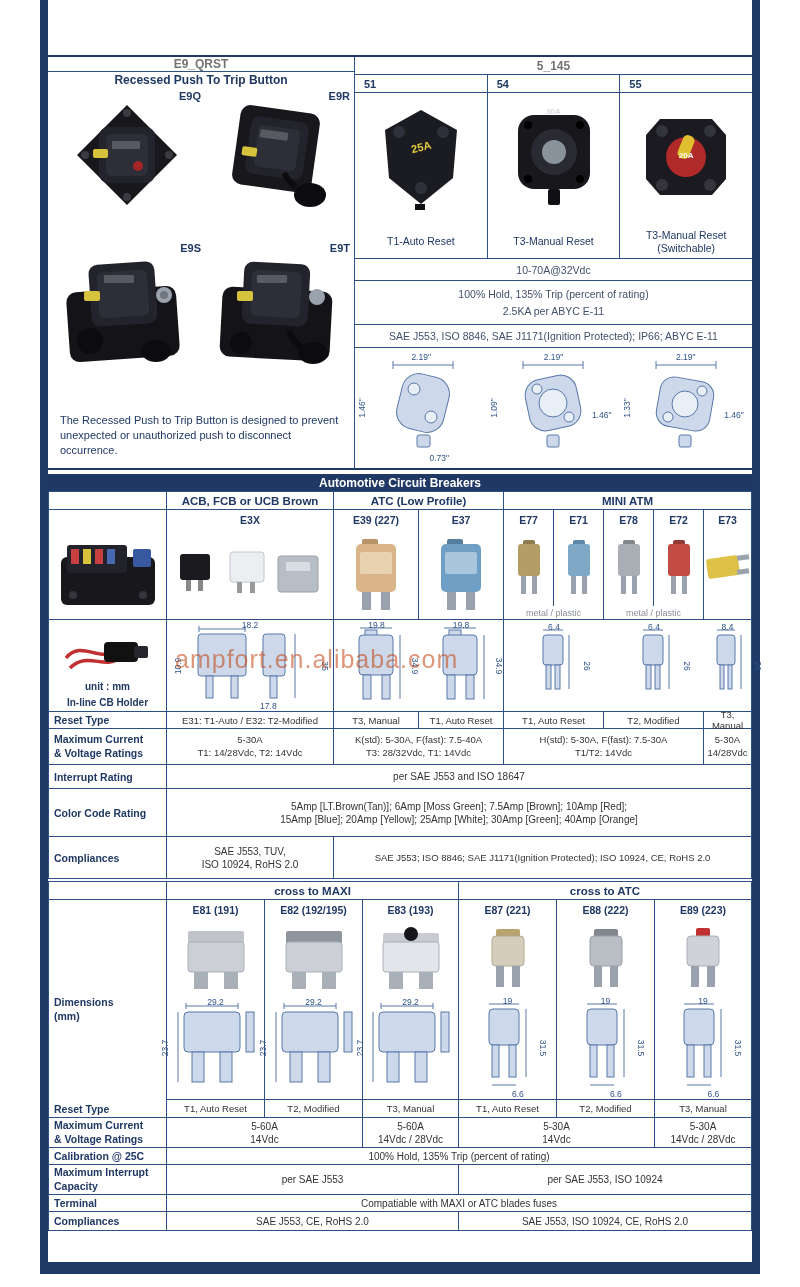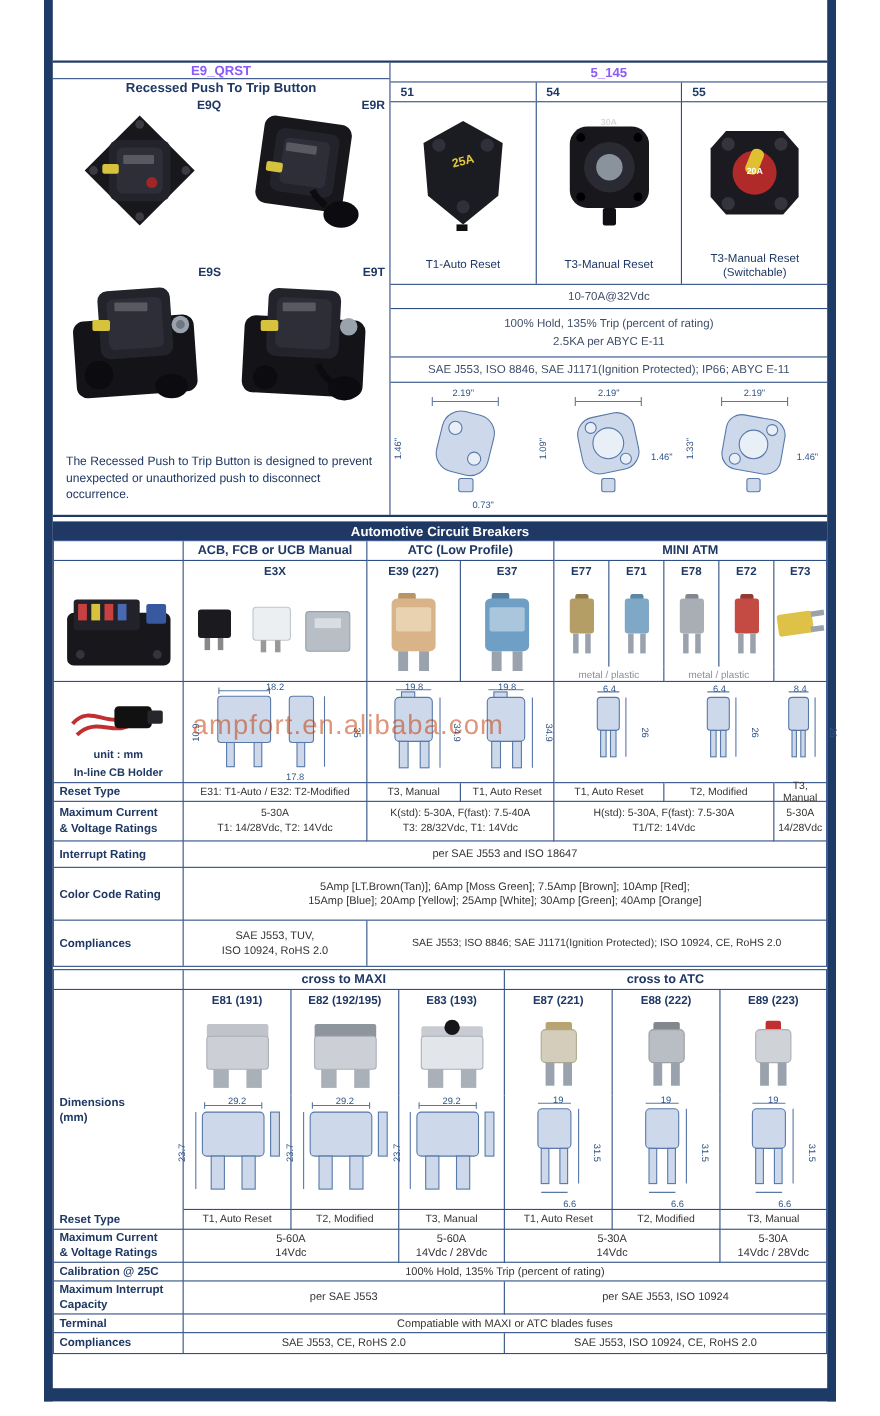--- a/index.html
+++ b/index.html
@@ -6,21 +6,21 @@
   body{width:800px;height:1287px;background:#fff;font-family:"Liberation Sans",sans-serif;position:relative;overflow:hidden}
   .vbar{position:absolute;top:0;width:8px;height:1274px;background:#1e3a66}
   .vbar.left{left:40px}
   .vbar.right{left:752px}
   .hbar{position:absolute;left:40px;top:1262px;width:720px;height:12px;background:#1e3a66}
   .content{position:absolute;left:48px;top:55px;width:704px}
 
   
   .top{display:flex;height:415px;border-top:2px solid #1f3864;border-bottom:2px solid #1f3864;box-sizing:border-box}
   .tl{width:307px;border-right:1px solid #2e4f86;display:flex;flex-direction:column;box-sizing:border-box}
-  .rowtitle{height:18px;border-bottom:1px solid #2e4f86;display:flex;align-items:center;justify-content:center;font-weight:bold;font-size:12px;color:#8b5cf6;box-sizing:border-box}
+  .rowtitle{height:18px;border-bottom:1px solid #2e4f86;display:flex;align-items:center;justify-content:center;font-weight:bold;font-size:12px;color:#737373;box-sizing:border-box}
   .tl-sub{height:19px;display:flex;align-items:center;justify-content:center;font-weight:bold;font-size:12px;color:#1f3864}
   .tl-grid{height:322px;display:grid;grid-template-columns:1fr 1fr;grid-template-rows:152px 170px;padding:0 4px}
   .prod{position:relative;display:flex;flex-direction:column;align-items:flex-end}
   .plabel{font-weight:bold;font-size:11px;color:#1f3864;padding:3px 0 1px 14px}
   .prod svg{align-self:center}
   .tl-desc{margin-top:auto;padding:4px 12px 10px;font-size:11px;color:#1f3864;text-align:left;white-space:pre-line;line-height:1.35}
   .tr{flex:1;display:flex;flex-direction:column}
   .tr-cols{display:flex;height:183px}
   .trc{flex:1;border-right:1px solid #2e4f86;display:flex;flex-direction:column;box-sizing:border-box}
   .trc:last-child{border-right:none}
@@ -252,21 +252,21 @@
         </div>
       </div>
     </div>
 
     <div class="midbar">Automotive Circuit Breakers</div>
 
     <div class="midgrid">
       <div class="wm">ampfort.en.alibaba.com</div>
 
       <div class="c bb br"></div>
-      <div class="c bb br hd">ACB, FCB or UCB Manual</div>
+      <div class="c bb br hd">ACB, FCB or UCB Brown</div>
       <div class="c bb br hd sp2">ATC (Low Profile)</div>
       <div class="c bb hd sp5">MINI ATM</div>
 
       <div class="c br"></div>
       <div class="c br mdl">E3X</div>
       <div class="c br mdl">E39 (227)</div>
       <div class="c br mdl">E37</div>
       <div class="c br mdl">E77</div>
       <div class="c br mdl">E71</div>
       <div class="c br mdl">E78</div>

